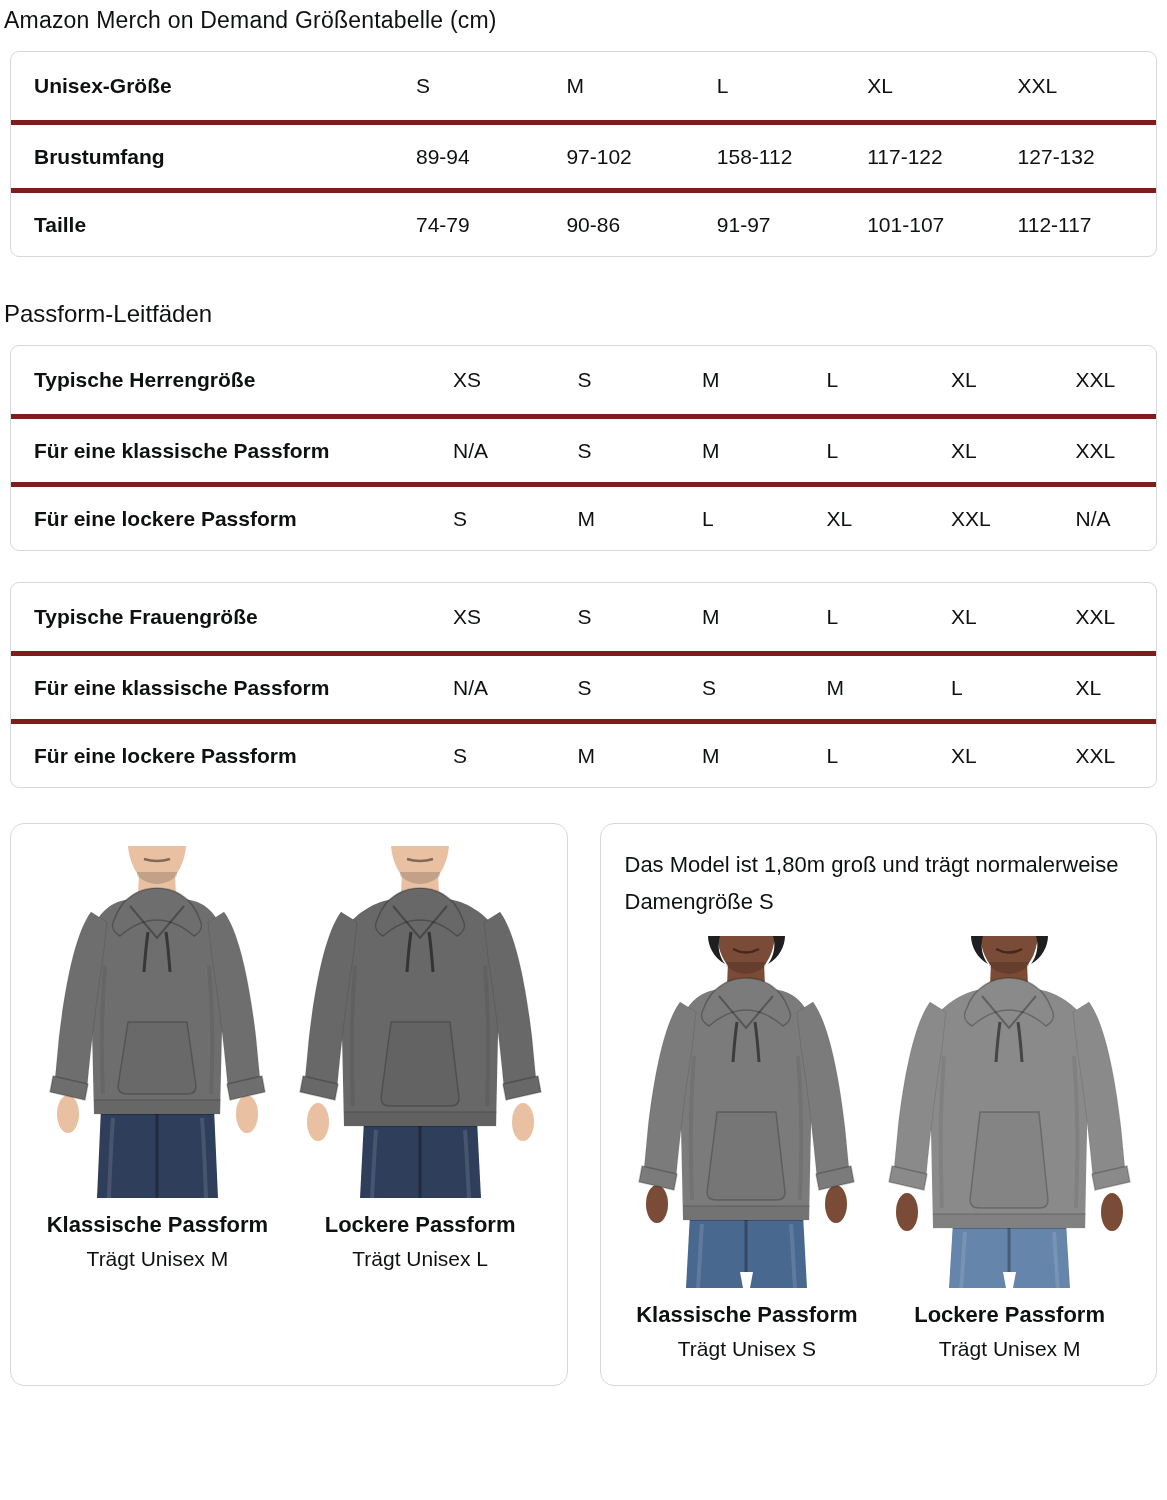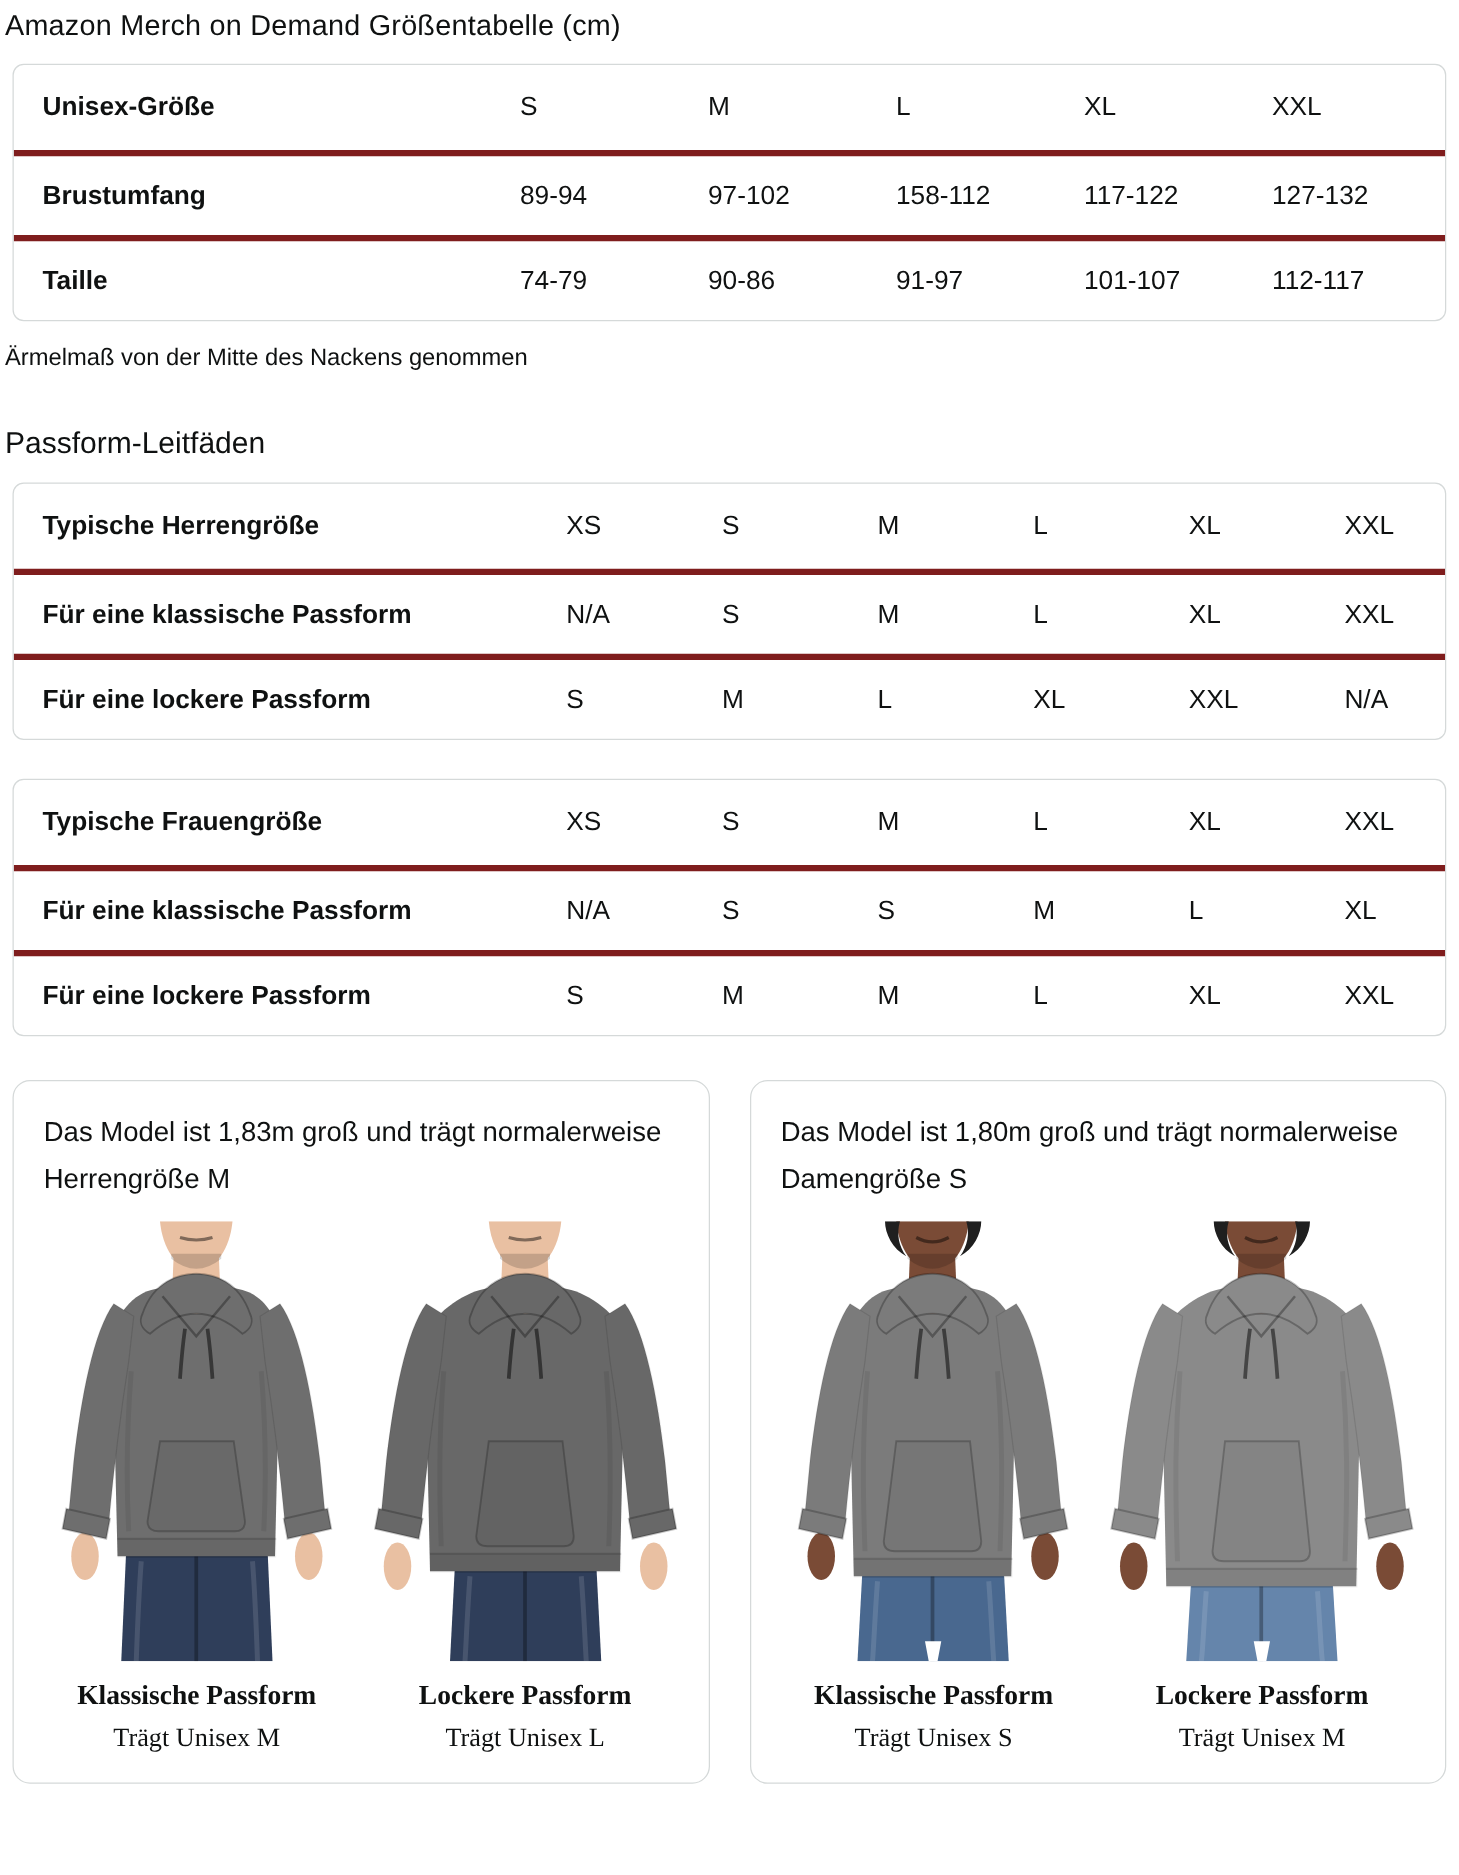--- a/index.html
+++ b/index.html
@@ -55,21 +55,21 @@
     flex: 1;
     border: 1px solid #d5d9d9;
     border-radius: 14px;
     padding: 22px 18px 26px 18px;
     height: 563px;
   }
   .card-desc {
     font-size: 22px; line-height: 37px;
     margin: 0 0 16px 6px;
   }
-  .figures { display: flex; gap: 6px; font-family: Liberation Serif, serif; }
+  .figures { display: flex; gap: 6px; }
   .figure { flex: 1; text-align: center; }
   .photo { width: 100%; height: 352px; }
   .photo svg { display: block; margin: 0 auto; }
   .fit-title { font-weight: 700; font-size: 22px; margin-top: 14px; }
   .fit-sub   { font-size: 21px; margin-top: 9px; }
 </style>
 </head>
 <body>
 
 <div class="page">
@@ -96,21 +96,20 @@
     <div class="trow">
       <span class="tlabel">Taille</span>
       <span class="tcell">74-79</span>
       <span class="tcell">90-86</span>
       <span class="tcell">91-97</span>
       <span class="tcell">101-107</span>
       <span class="tcell">112-117</span>
     </div>
   </div>
 
-  <p class="footnote">Ärmelmaß von der Mitte des Nackens genommen</p>
 
   <h2 class="section-title">Passform-Leitfäden</h2>
 
   <div class="table t6 mt-table">
     <div class="trow">
       <span class="tlabel">Typische Herrengröße</span>
       <span class="tcell">XS</span>
       <span class="tcell">S</span>
       <span class="tcell">M</span>
       <span class="tcell">L</span>
@@ -163,21 +162,20 @@
       <span class="tcell">M</span>
       <span class="tcell">L</span>
       <span class="tcell">XL</span>
       <span class="tcell">XXL</span>
     </div>
   </div>
 
   <div class="cards">
 
     <div class="card">
-      <p class="card-desc">Das Model ist 1,83m groß und trägt normalerweise Herrengröße M</p>
       <div class="figures">
         <div class="figure">
           <div class="photo">
               <svg viewBox="0 0 253 352" width="253" height="352" preserveAspectRatio="xMidYMax meet" xmlns="http://www.w3.org/2000/svg">
                 <path d="M70 262 L183 262 L187 352 L66 352 Z" fill="#2f3e5a"></path>
                 <rect x="70" y="262" width="113" height="7" fill="rgba(0,0,0,0.18)"></rect>
                 <path d="M126 268 L126 352" stroke="rgba(0,0,0,0.3)" stroke-width="3" fill="none"></path>
                 <path d="M82 272 C80 298 79 324 78 352" stroke="rgba(255,255,255,0.12)" stroke-width="4" fill="none"></path>
                 <path d="M171 272 C173 298 174 324 175 352" stroke="rgba(255,255,255,0.12)" stroke-width="4" fill="none"></path>
                 <path d="M63 268 L59 98 C60 78 72 60 90 55 Q126 45 163 55 C181 60 192 78 193 98 L189 268 Z" fill="#6e6e6e"></path>

